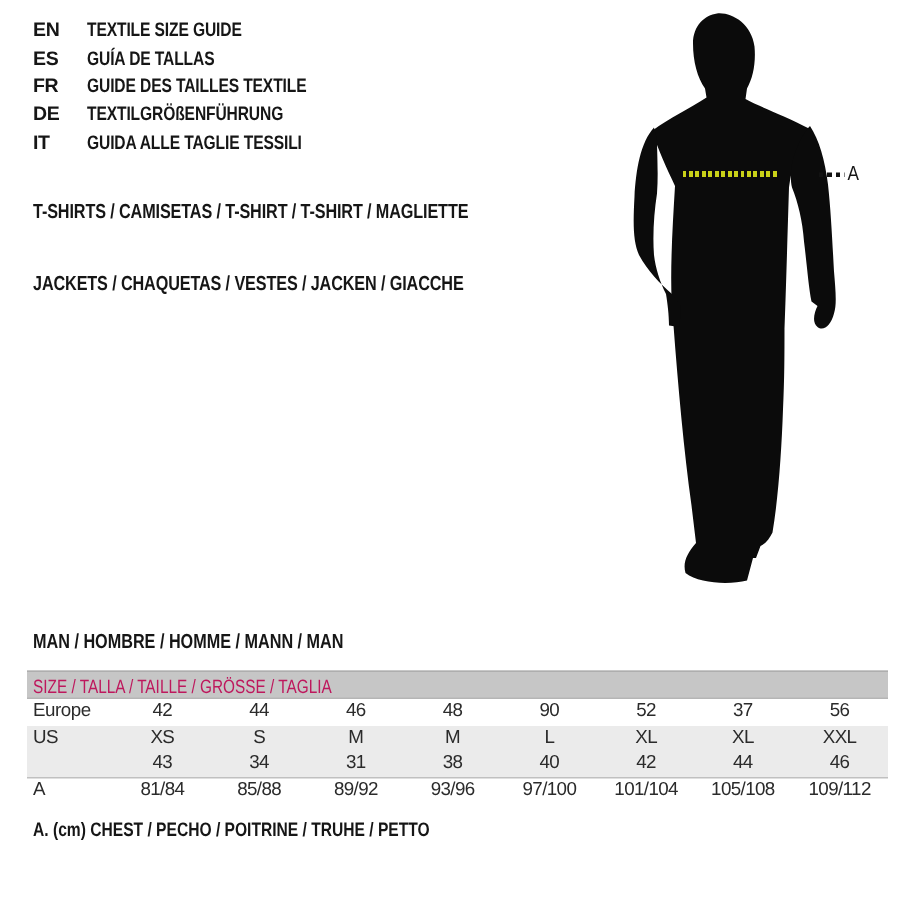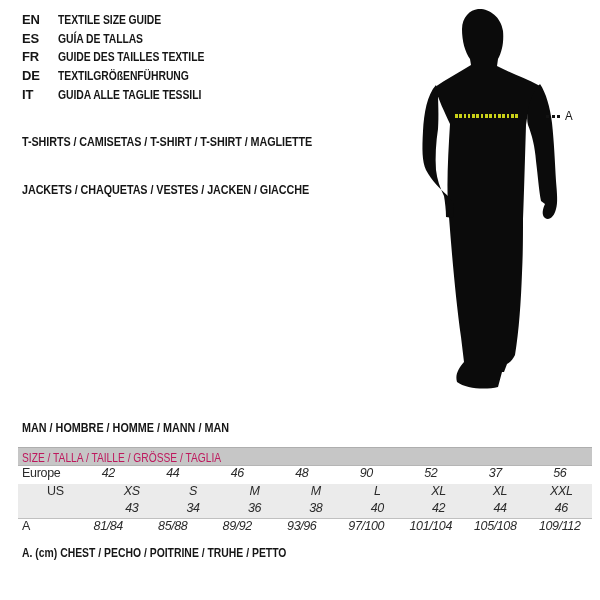--- a/index.html
+++ b/index.html
@@ -41,25 +41,25 @@
   .section-title { position:absolute; left:22px; top:420px; font-size:13.5px; font-weight:bold; }
 
   
   .size-table { position:absolute; left:18px; top:447px; width:574px; font-size:12.5px; color:#2b2b2b; }
   .thead {
     height:19px; line-height:19px; background:#c6c6c6; padding-left:4px;
     border-top:1px solid #aeaeae; border-bottom:1px solid #b5b5b5; color:#be185d;
   }
   .thead .cond { font-size:12.8px; }
   .trow { display:flex; height:18px; align-items:flex-start; }
-  .trow.sub { height:17px;padding-left:25px; }
+  .trow.sub { height:17px; }
   .tgroup { background:#ebebeb; }
   .arow { border-top:1px solid #c0c0c0; height:19px; }
   .tlabel { width:58px; padding-left:4px; letter-spacing:-0.3px; }
-  .tcell { flex:1; text-align:center; letter-spacing:-0.4px;font-style:italic; }
+  .tcell { flex:1; text-align:center; letter-spacing:-0.4px; }
 
   
   .footnote { position:absolute; left:22px; top:545px; font-size:13px; font-weight:bold; }
 </style>
 </head>
 <body>
 
 <div class="canvas">
 
   <section class="lang-block">
@@ -177,21 +177,21 @@
         <span class="tcell">M</span>
         <span class="tcell">L</span>
         <span class="tcell">XL</span>
         <span class="tcell">XL</span>
         <span class="tcell">XXL</span>
       </div>
       <div class="trow sub">
         <span class="tlabel"></span>
         <span class="tcell">43</span>
         <span class="tcell">34</span>
-        <span class="tcell">36</span>
+        <span class="tcell">31</span>
         <span class="tcell">38</span>
         <span class="tcell">40</span>
         <span class="tcell">42</span>
         <span class="tcell">44</span>
         <span class="tcell">46</span>
       </div>
     </div>
     <div class="trow arow">
       <span class="tlabel">A</span>
       <span class="tcell">81/84</span>

